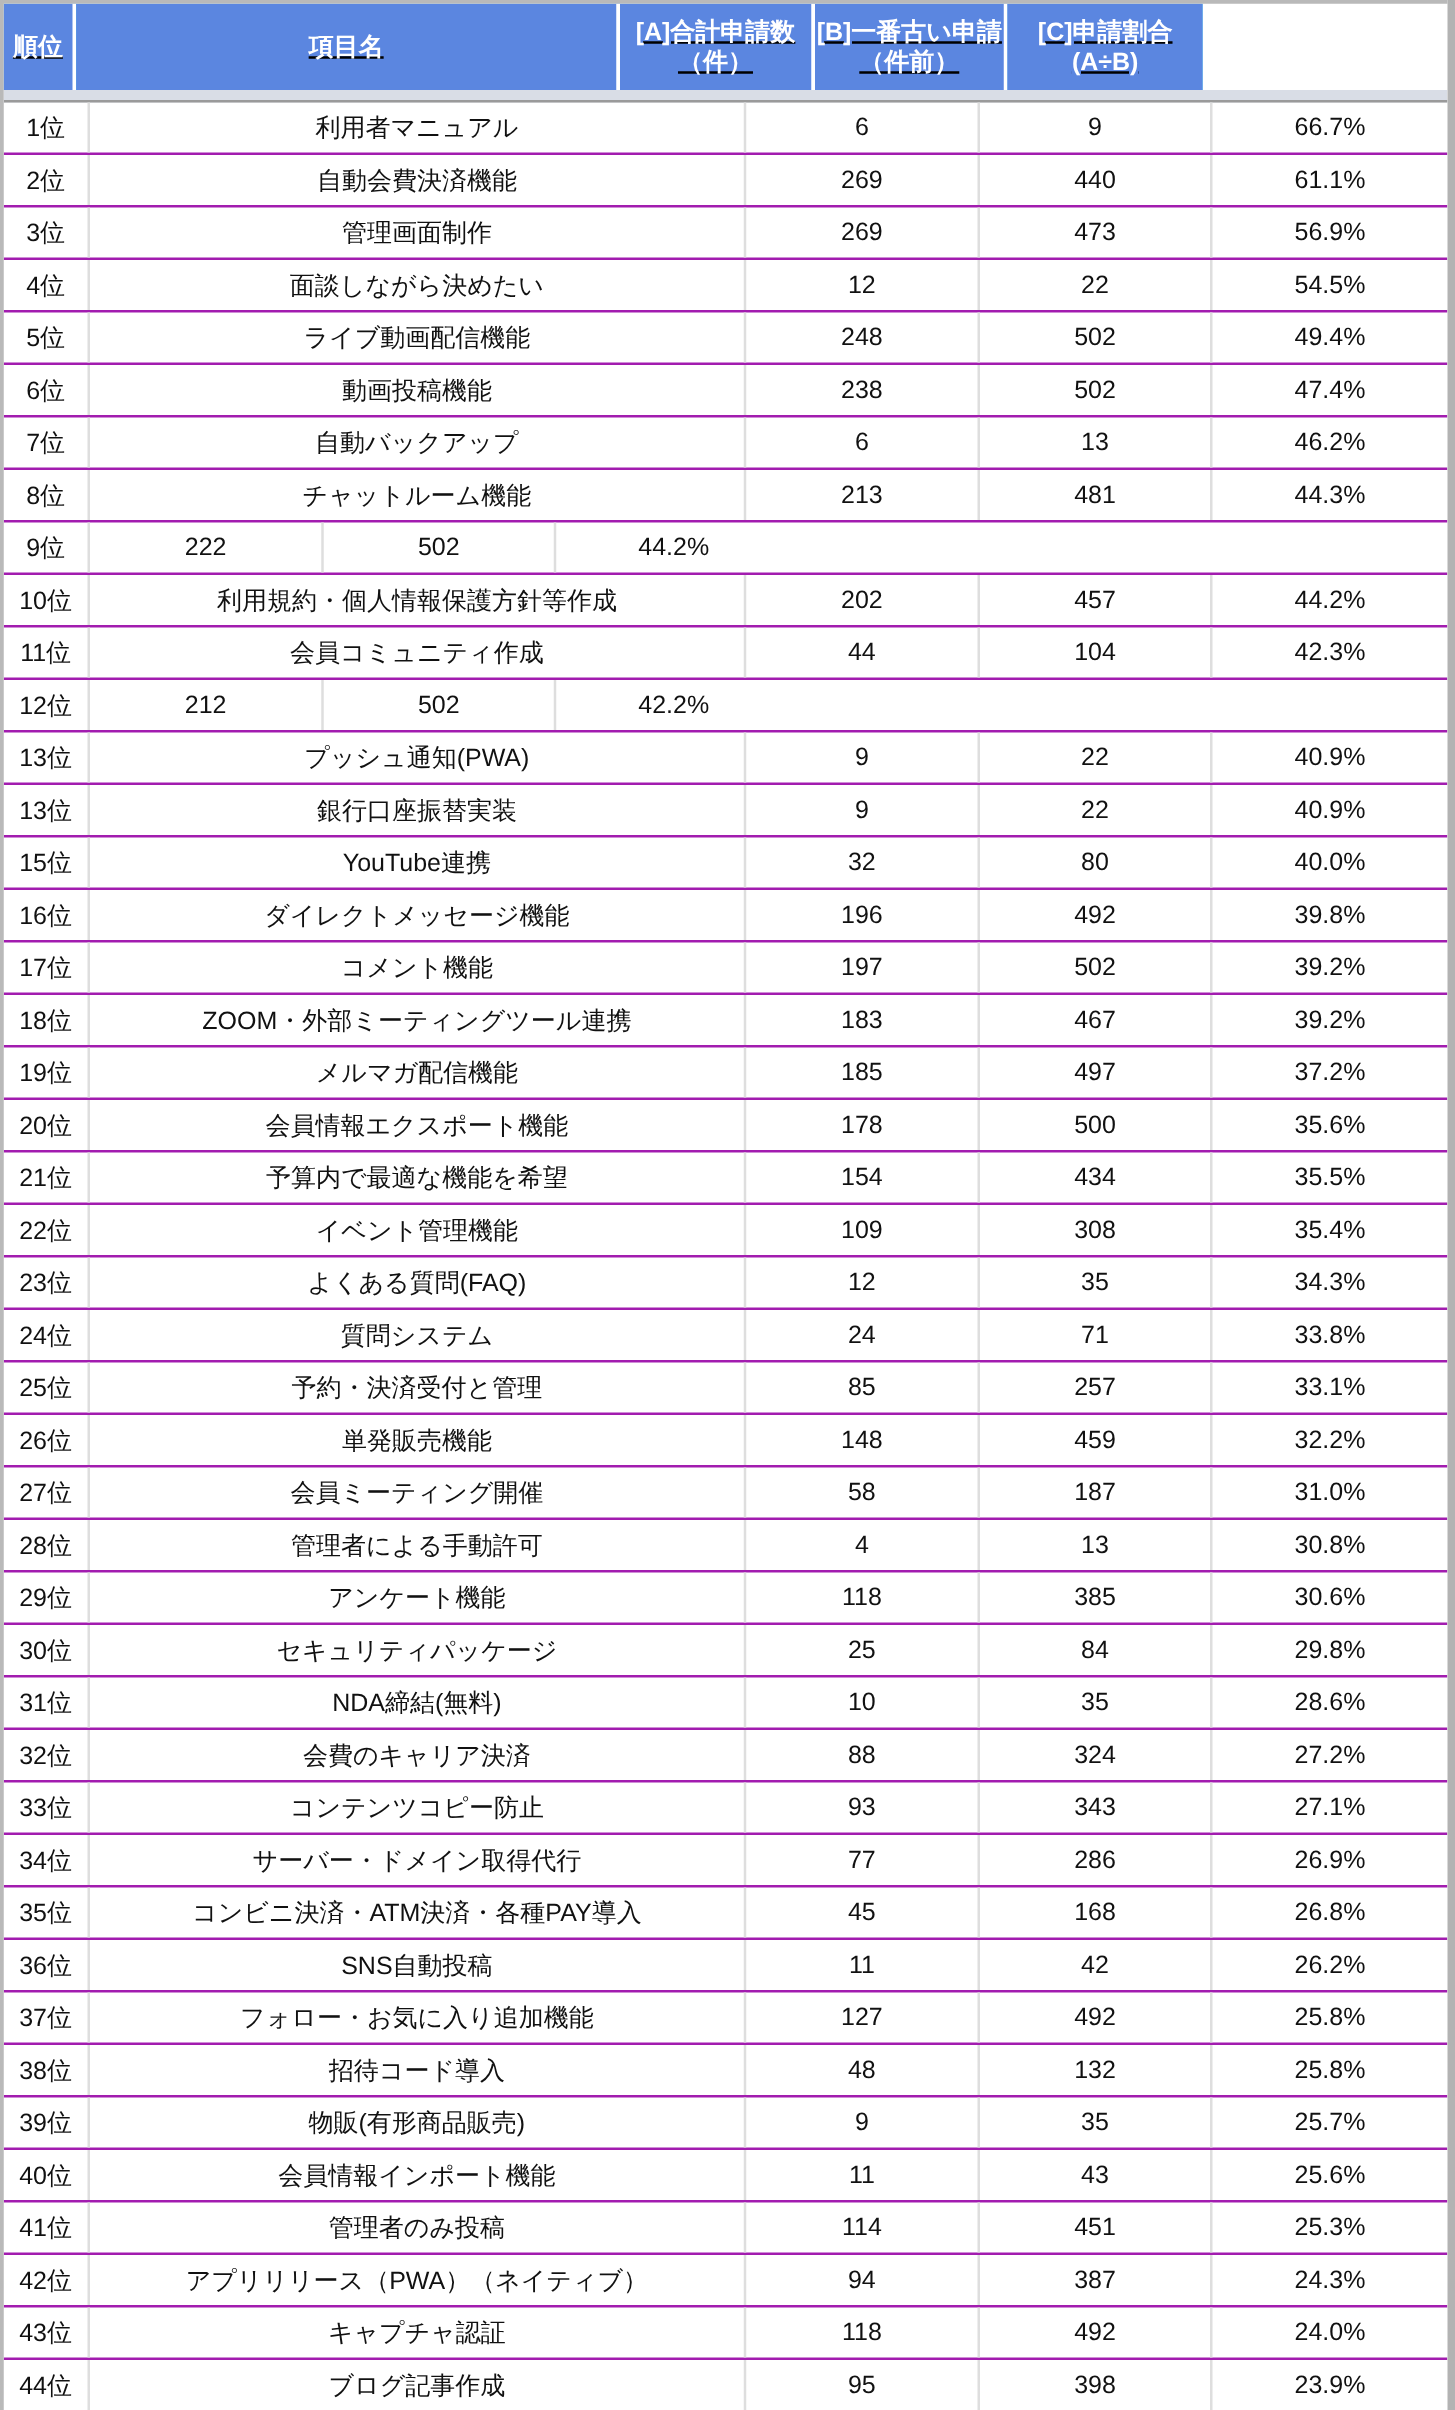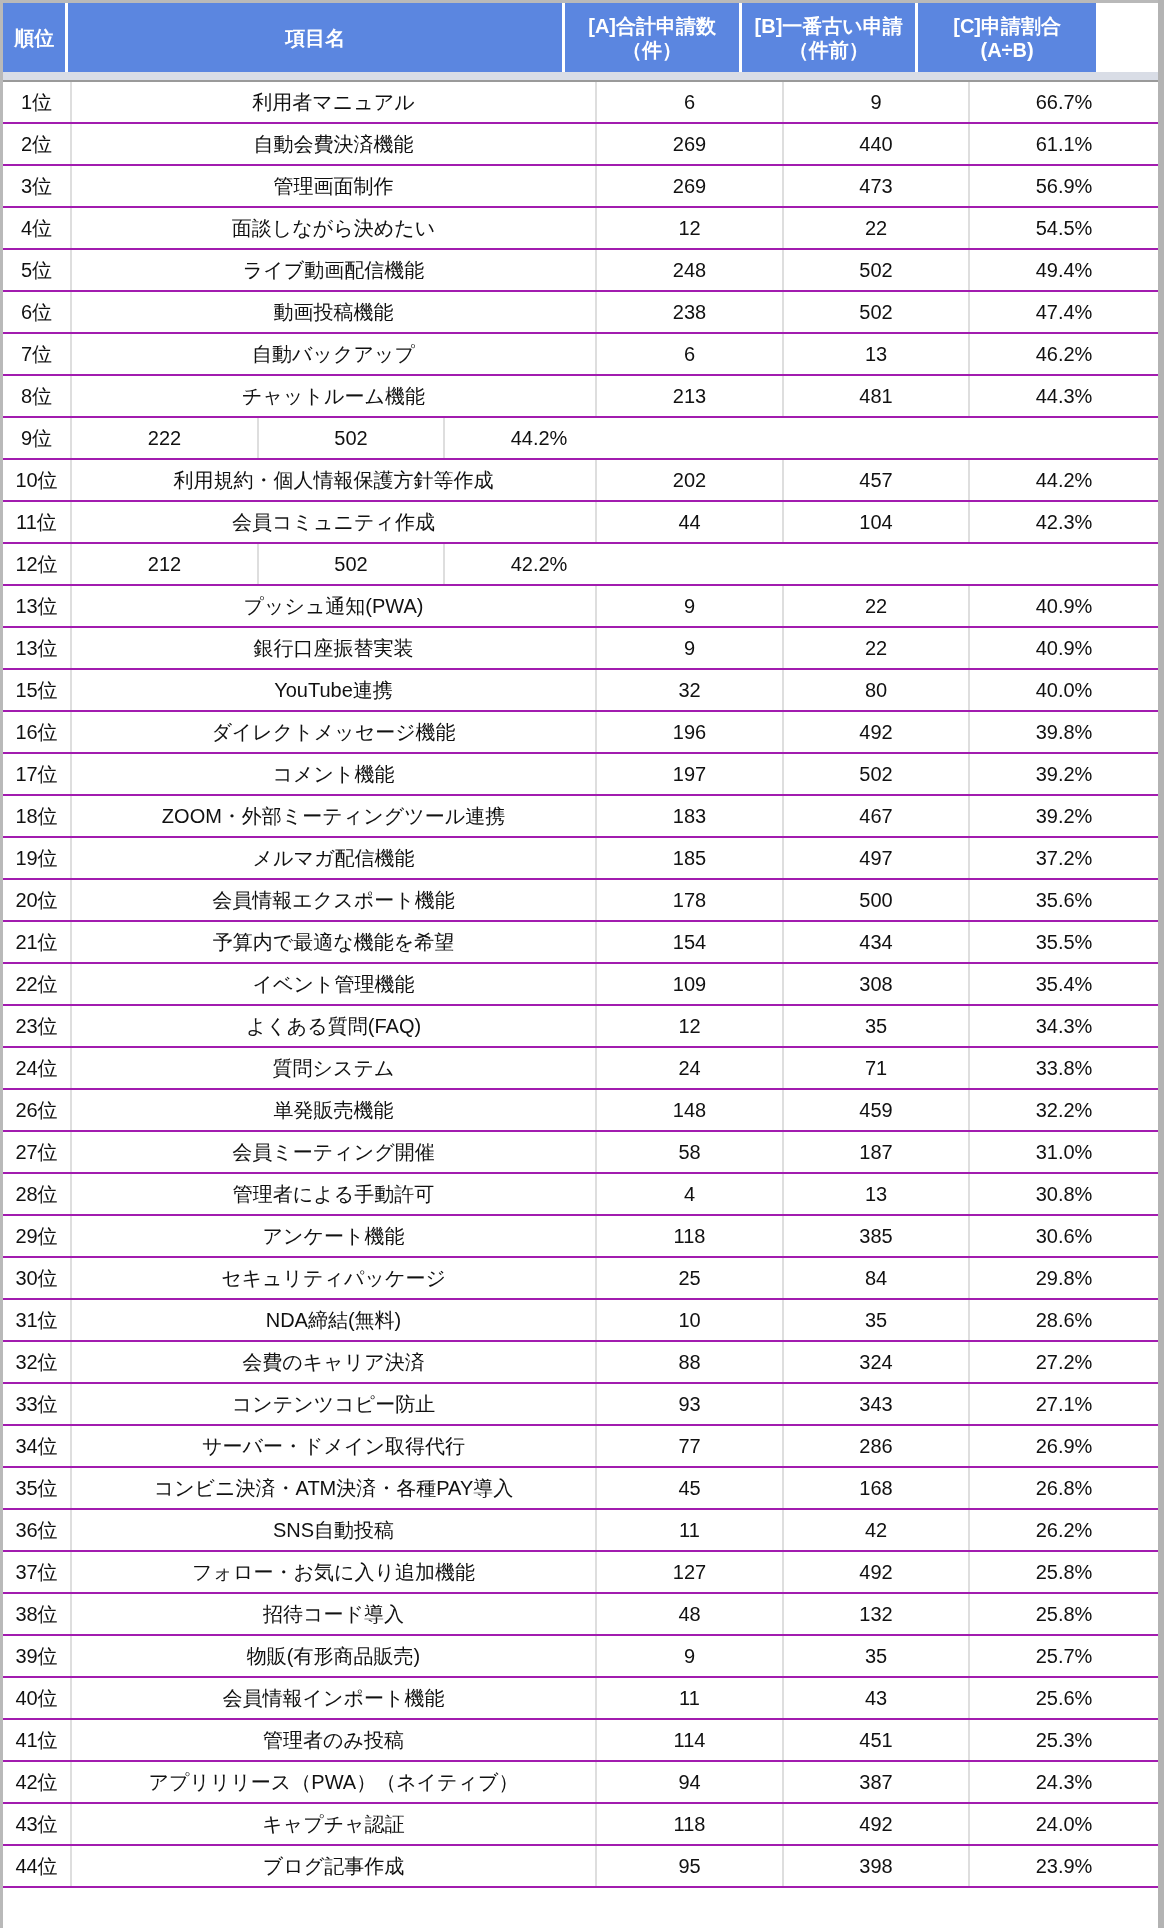--- a/index.html
+++ b/index.html
@@ -31,23 +31,24 @@
     top: 0;
     width: 6px;
     height: 1928px;
     background: #b3b3b3;
   }
   .header {
     position: absolute;
     left: 0;
     top: 0;
     height: 69px;
-    width: 1093px;
+    width: 959px;
     display: flex;
     background: #0ea5e9;
+    text-decoration: underline;
   }
   .hcell {
     background: #5b86e0;
     color: #ffffff;
     font-weight: bold;
     font-size: 20px;
     line-height: 24px;
     display: flex;
     align-items: center;
     justify-content: center;
@@ -290,20 +291,27 @@
         <div class="cell c-c">34.3%</div>
       </div>
       <div class="row">
         <div class="cell c-rank">24位</div>
         <div class="cell c-name">質問システム</div>
         <div class="cell c-a">24</div>
         <div class="cell c-b">71</div>
         <div class="cell c-c">33.8%</div>
       </div>
       <div class="row">
+        <div class="cell c-rank">25位</div>
+        <div class="cell c-name">予約・決済受付と管理</div>
+        <div class="cell c-a">85</div>
+        <div class="cell c-b">257</div>
+        <div class="cell c-c">33.1%</div>
+      </div>
+      <div class="row">
         <div class="cell c-rank">26位</div>
         <div class="cell c-name">単発販売機能</div>
         <div class="cell c-a">148</div>
         <div class="cell c-b">459</div>
         <div class="cell c-c">32.2%</div>
       </div>
       <div class="row">
         <div class="cell c-rank">27位</div>
         <div class="cell c-name">会員ミーティング開催</div>
         <div class="cell c-a">58</div>

